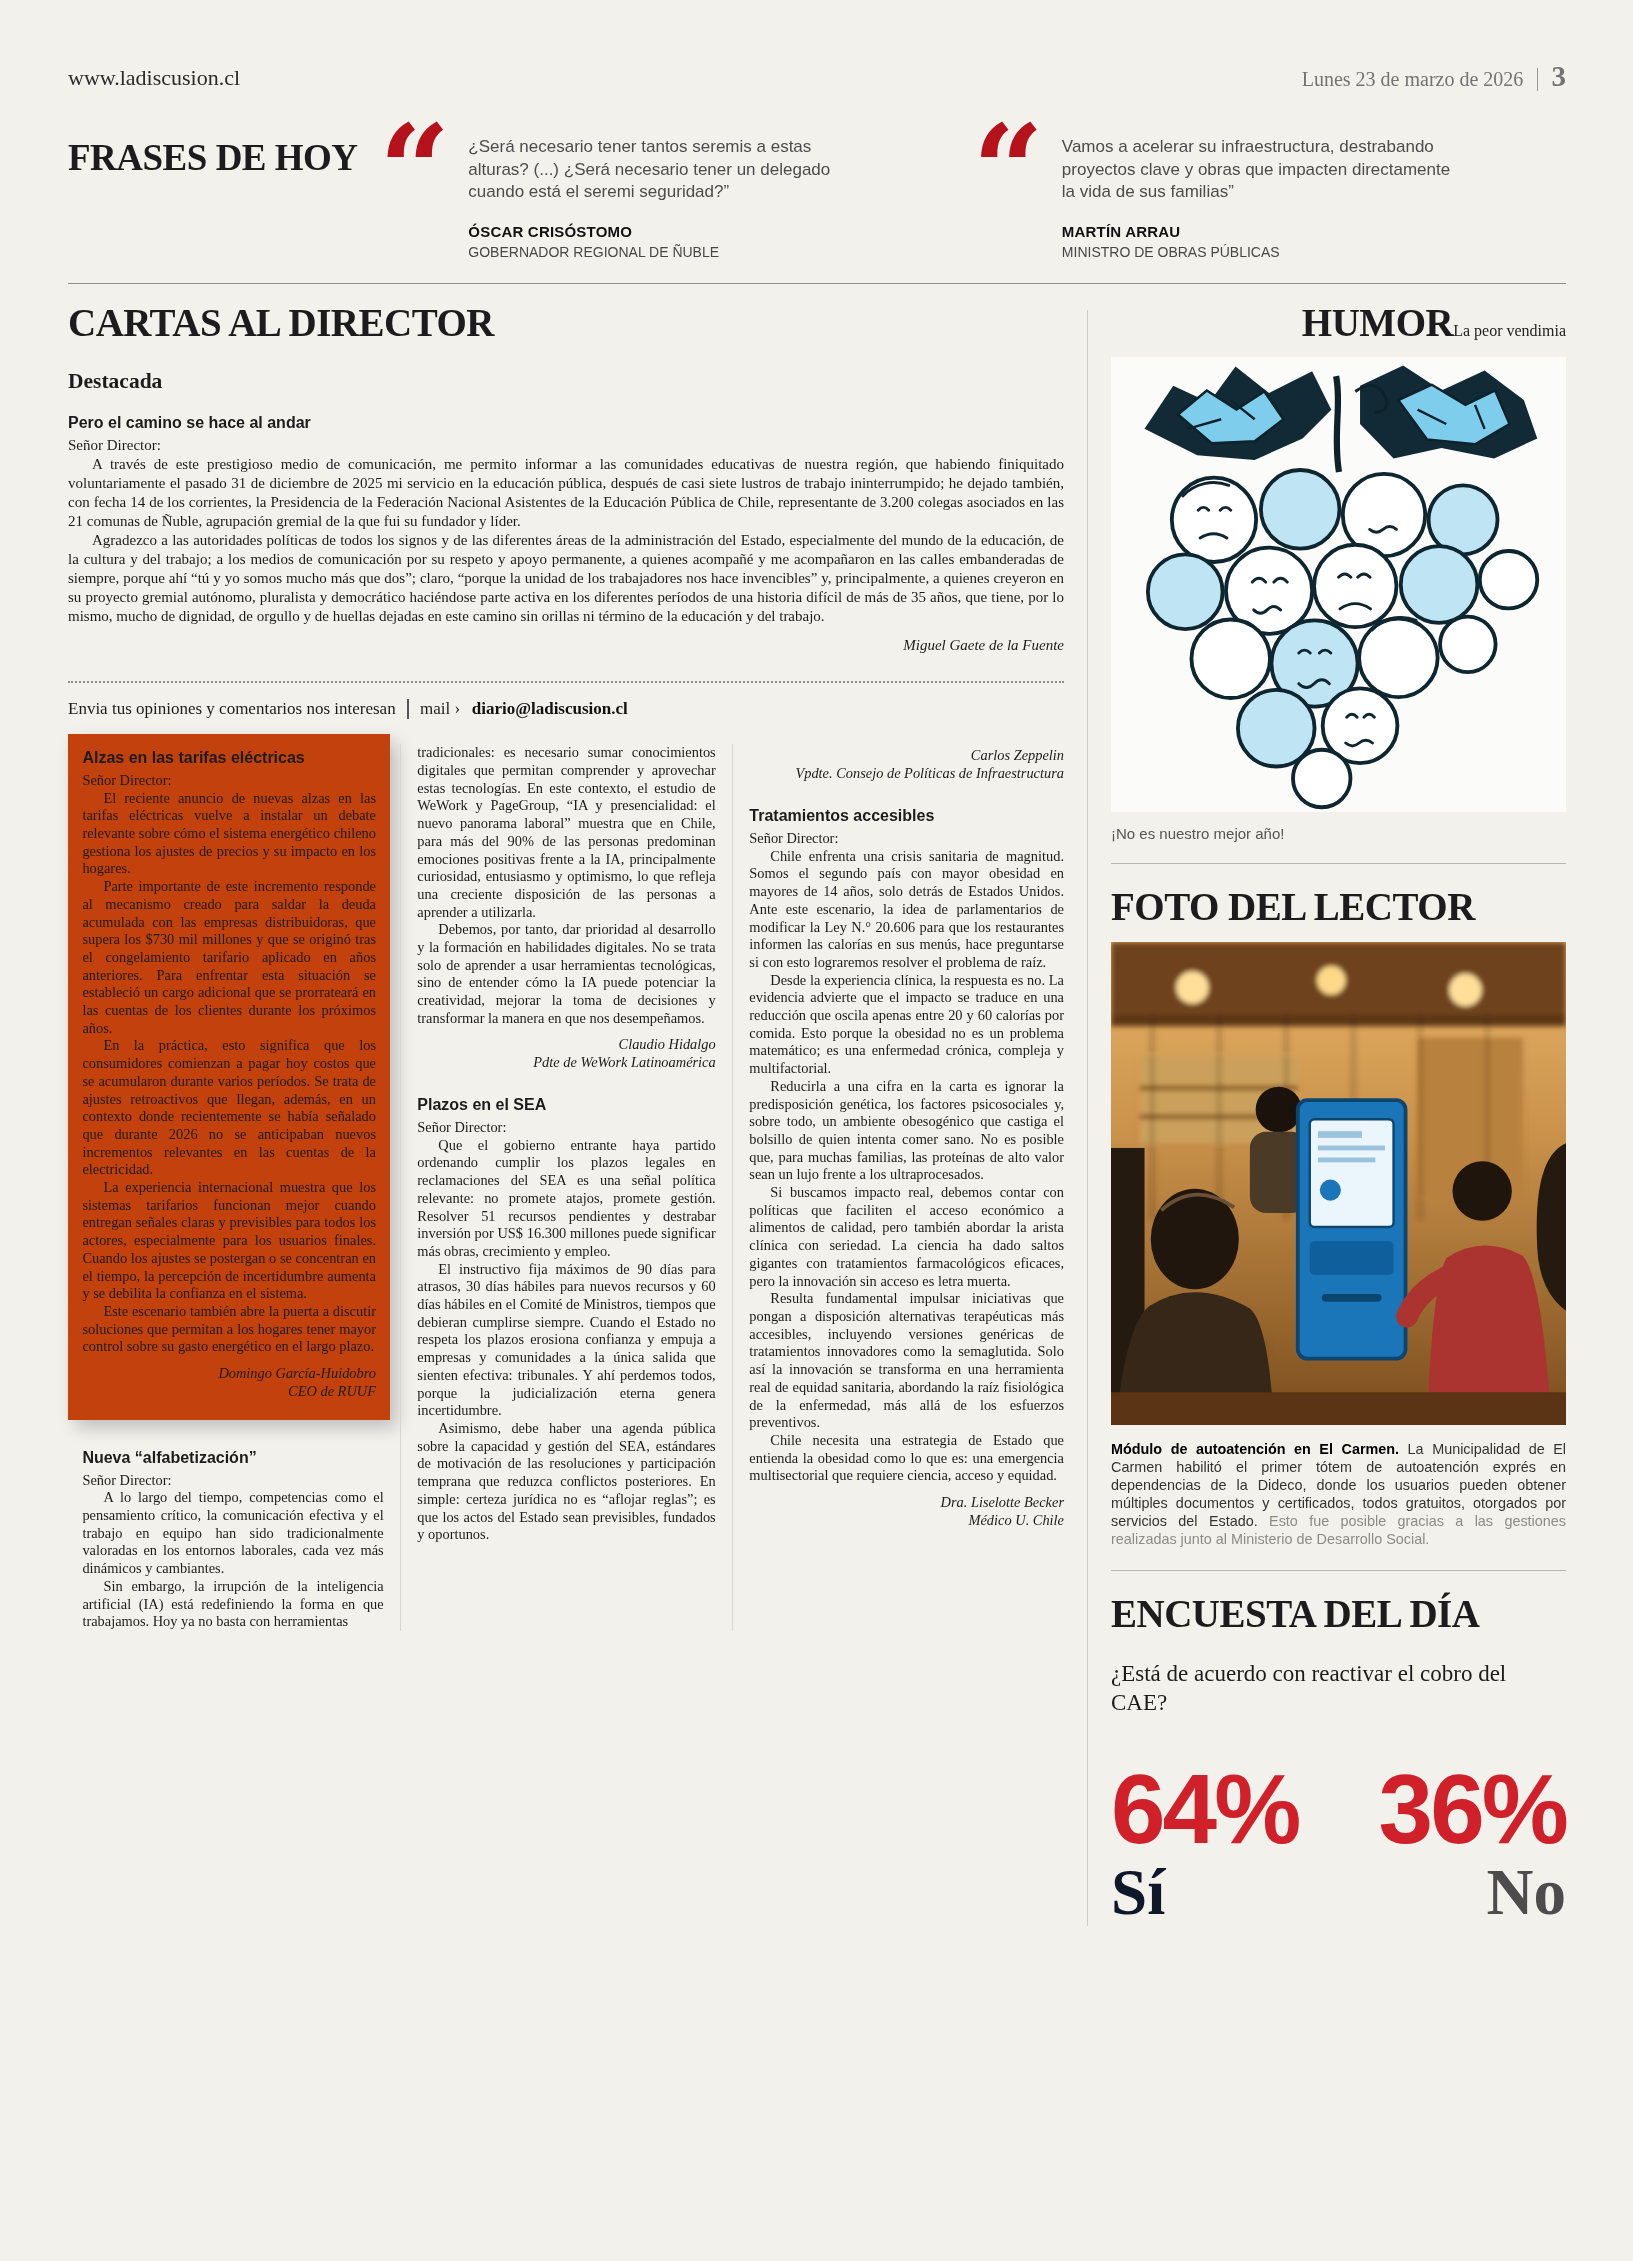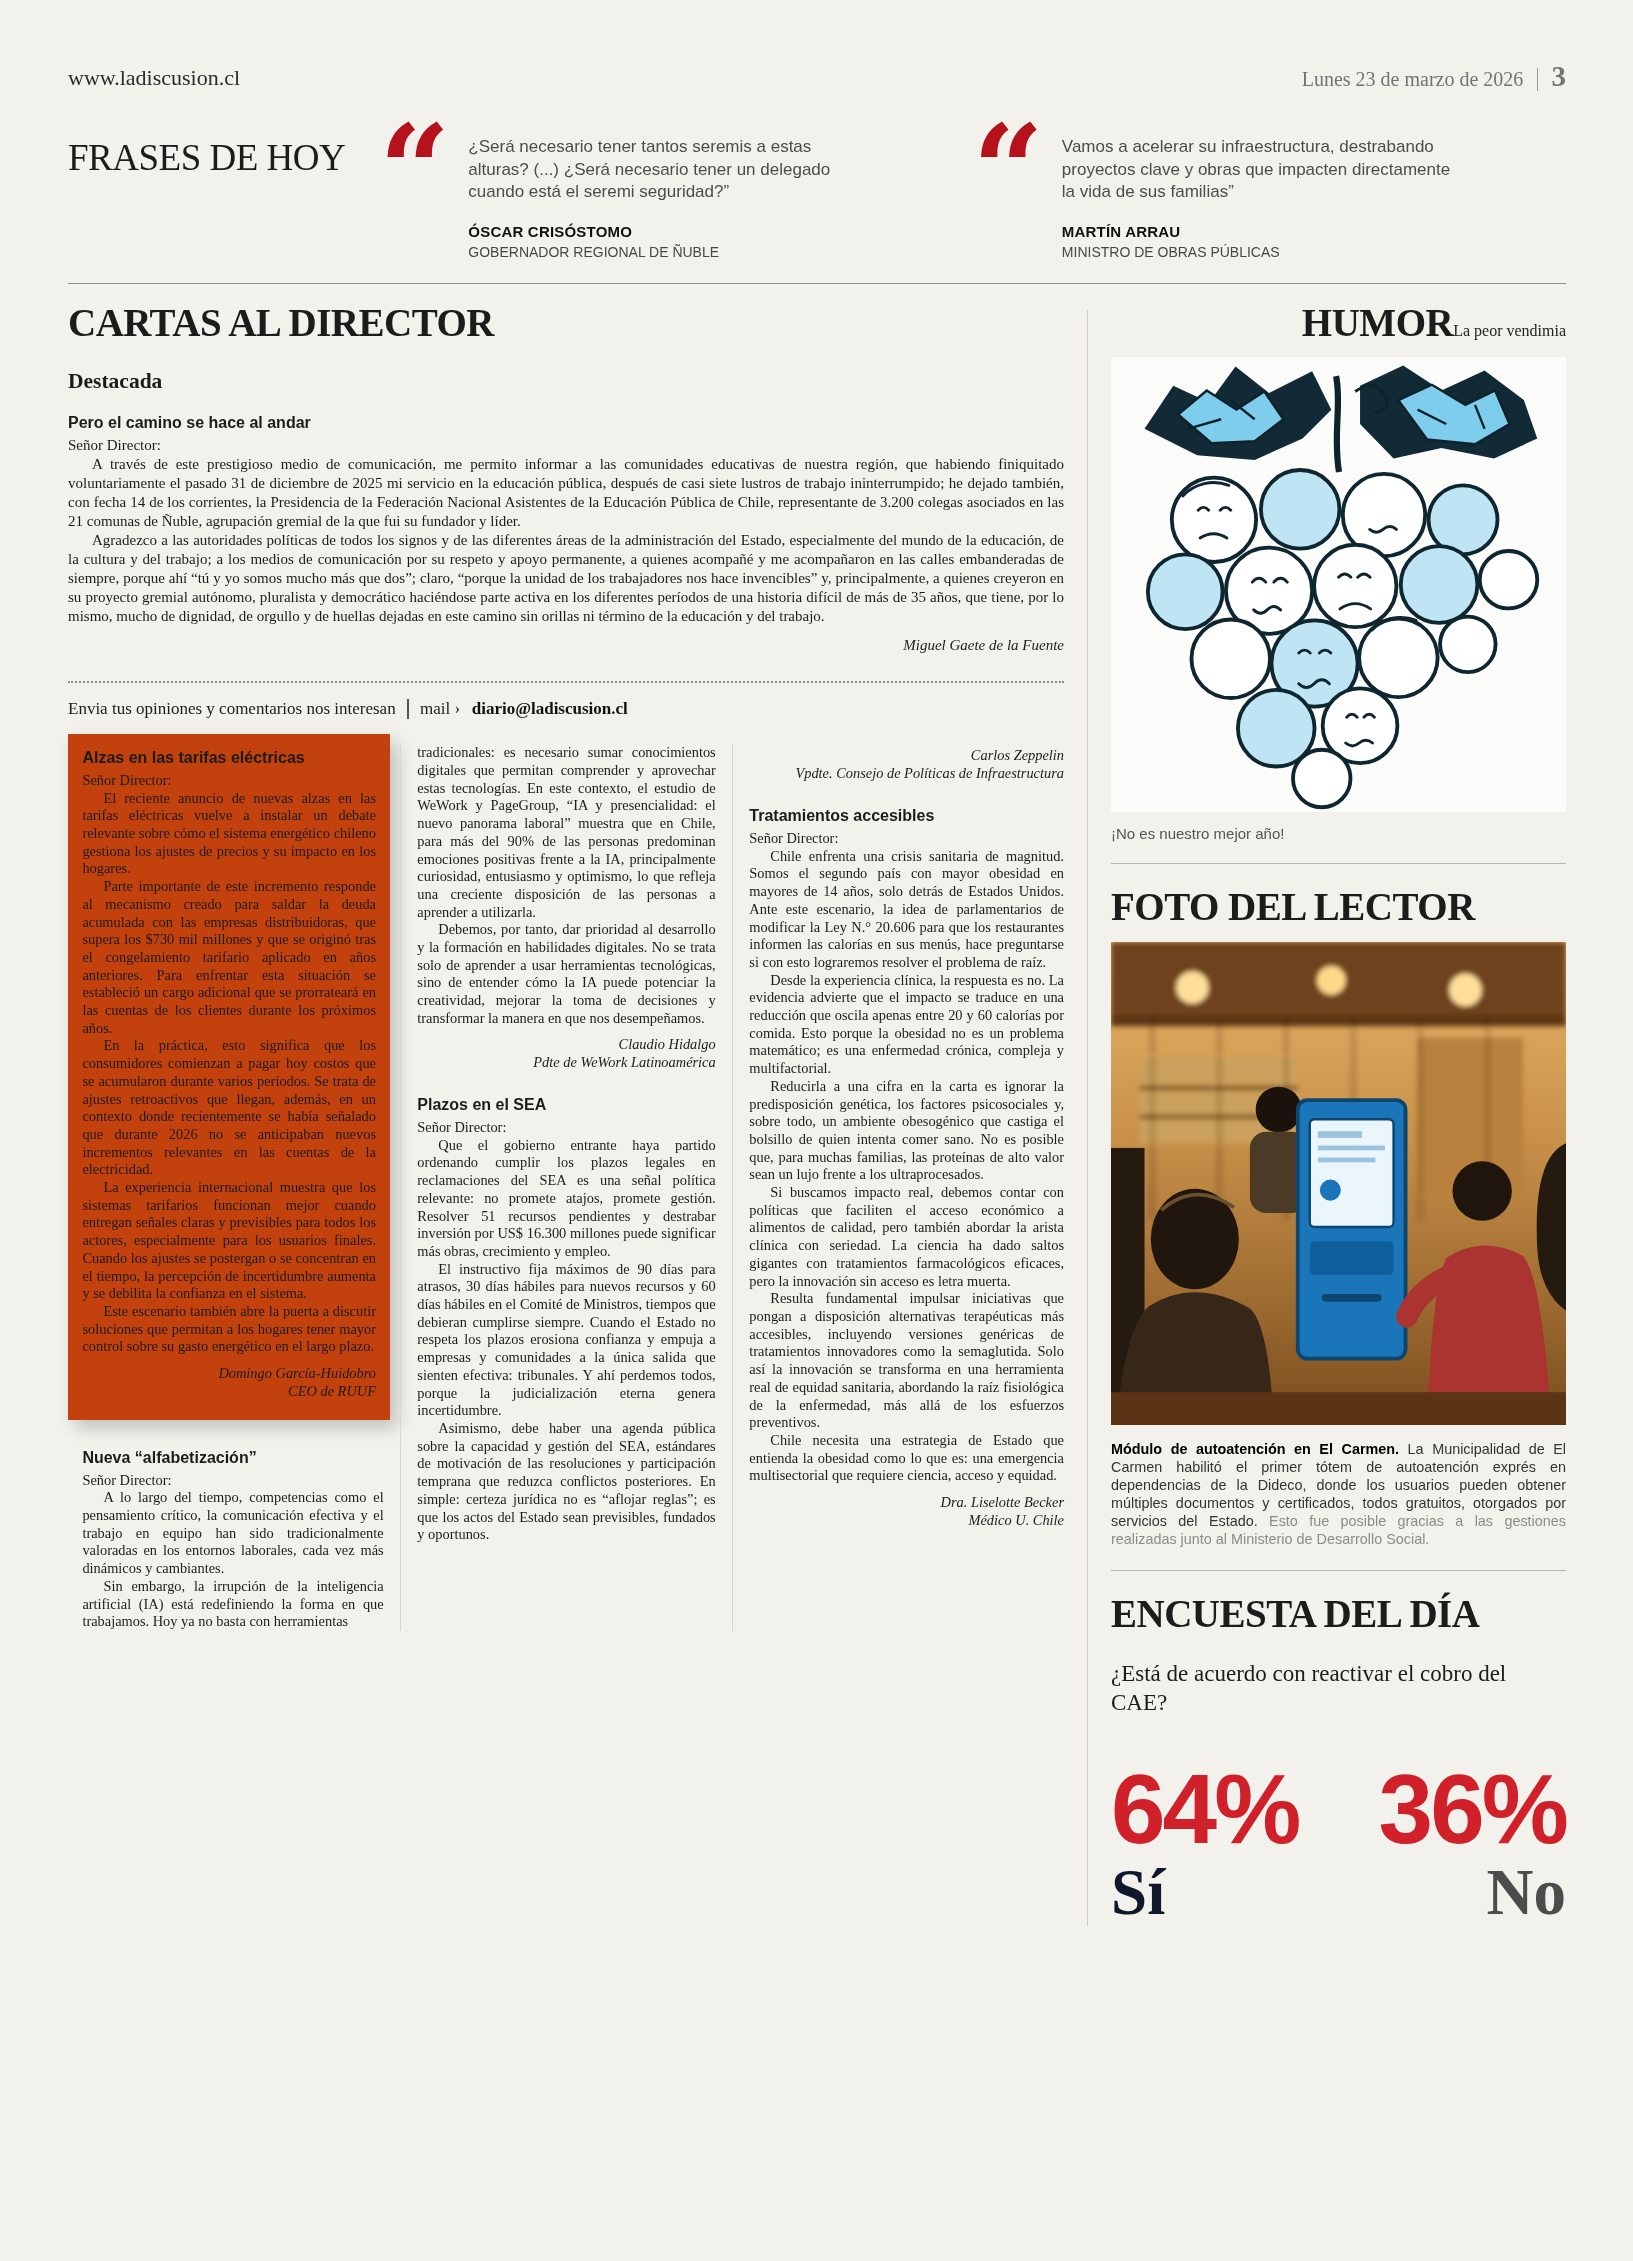--- a/index.html
+++ b/index.html
@@ -15,21 +15,21 @@
 
   
   .topbar { display: flex; justify-content: space-between; align-items: flex-end; }
   .site { font-size: 22px; color: #2b2b2b; text-decoration: none; }
   .dateblock { display: flex; align-items: flex-end; gap: 13.4px; font-size: 20px; color: #737373; }
   .pagebar { width: 1.4px; height: 23px; background: #9a9a9a; }
   .pageno { font-size: 29px; font-weight: bold; line-height: 1; }
 
   
   .frases { display: flex; margin-top: 45px; }
-  .frases-title { font-size: 37px; font-weight: normal; width: 311px; flex: 0 0 auto; letter-spacing: -0.5px; }
+  .frases-title { font-size: 37px; font-weight: bold; width: 311px; flex: 0 0 auto; letter-spacing: -0.5px; }
   .quote { display: flex; flex: 1; gap: 18px; padding-right: 34px; }
   .qmark {
     font-family: "DejaVu Serif", serif; font-weight: bold;
     font-size: 124px; line-height: 67px; color: #b5121b; flex: 0 0 auto;
   }
   .qbody { max-width: 393px; }
   .qtext { font-family: "Liberation Sans", sans-serif; font-size: 17px; line-height: 1.33; color: #4c4c4c; }
   .qauthor { font-family: "Liberation Sans", sans-serif; font-weight: bold; font-size: 15px; color: #111; margin-top: 19px; letter-spacing: 0.2px; }
   .qrole { font-family: "Liberation Sans", sans-serif; font-size: 14px; color: #474747; margin-top: 3.8px; }
 

